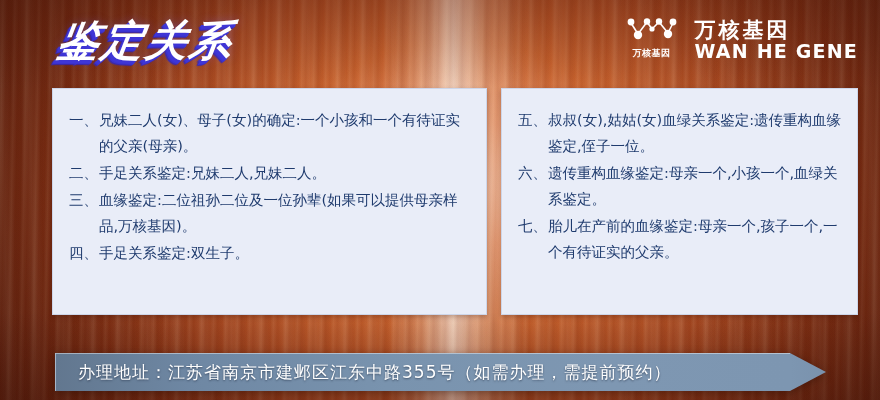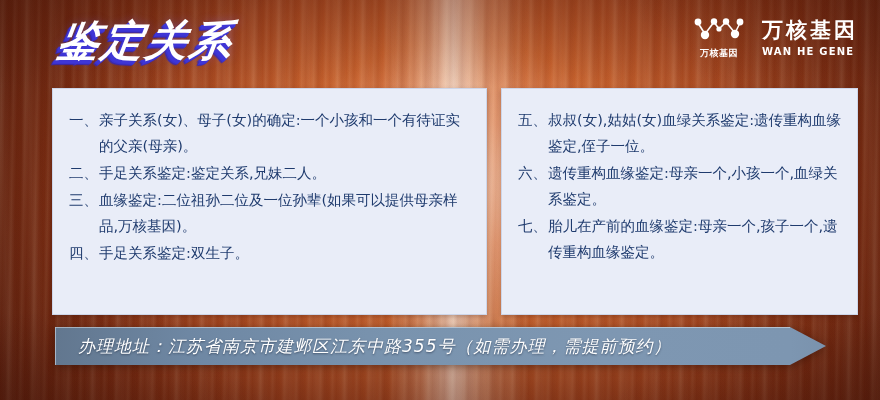--- a/index.html
+++ b/index.html
@@ -88,21 +88,21 @@
   .brand-mark svg{ display:block; }
   .brand-mark-text{
     font-size:9px; font-weight:700; color:#ffffff; letter-spacing:.5px;
   }
   .brand-words{ display:flex; flex-direction:column; gap:1px; }
   .brand-cn{
     font-size:21px; font-weight:700; color:#ffffff; letter-spacing:3px;
     line-height:25px;
   }
   .brand-en{
-    font-size:10px; font-weight:700; color:#ffffff; letter-spacing:1.2px;
+    font-size:19px; font-weight:700; color:#ffffff; letter-spacing:1.2px;
     line-height:15px;
   }
 
   
   .panels{
     position:absolute; left:52px; top:88px;
     width:806px; height:227px;
     display:flex; gap:14px;
   }
   .panel{
@@ -123,25 +123,24 @@
   }
   .item-num{
     flex:0 0 auto;
     width:30px;
     white-space:nowrap;
   }
   .item-text{ flex:1 1 auto; }
 
   
   .addr-wrap{
-    position:absolute; left:55px; top:327px;
+    position:absolute; left:55px; top:353px;
     height:38px;
     display:flex; align-items:stretch;
     filter:drop-shadow(0 2px 4px rgba(40,10,2,.45));
-    font-style:italic;
   }
   .addr-body{
     width:735px;
     background:linear-gradient(90deg,#62778f 0%,#6e87a3 18%,#7993ae 45%,#7e97b2 75%,#7d96b1 100%);
     border-top:1px solid rgba(255,255,255,.42);
     border-left:1px solid rgba(255,255,255,.30);
     display:flex; align-items:center;
     padding-left:22px;
   }
   .addr-tip{
@@ -196,25 +195,25 @@
       <div class="brand-cn">万核基因</div>
       <div class="brand-en">WAN HE GENE</div>
     </div>
   </div>
 
   <div class="panels">
 
     <div class="panel panel-left">
       <div class="item">
         <span class="item-num">一、</span>
-        <span class="item-text">亲子关系(女)、母子(女)的确定:一个小孩和一个有待证实的父亲(母亲)。</span>
+        <span class="item-text">兄妹二人(女)、母子(女)的确定:一个小孩和一个有待证实的父亲(母亲)。</span>
       </div>
       <div class="item">
         <span class="item-num">二、</span>
-        <span class="item-text">手足关系鉴定:鉴定关系,兄妹二人。</span>
+        <span class="item-text">手足关系鉴定:兄妹二人,兄妹二人。</span>
       </div>
       <div class="item">
         <span class="item-num">三、</span>
         <span class="item-text">血缘鉴定:二位祖孙二位及一位孙辈(如果可以提供母亲样品,万核基因)。</span>
       </div>
       <div class="item">
         <span class="item-num">四、</span>
         <span class="item-text">手足关系鉴定:双生子。</span>
       </div>
     </div>
@@ -223,21 +222,21 @@
       <div class="item">
         <span class="item-num">五、</span>
         <span class="item-text">叔叔(女),姑姑(女)血绿关系鉴定:遗传重构血缘鉴定,侄子一位。</span>
       </div>
       <div class="item">
         <span class="item-num">六、</span>
         <span class="item-text">遗传重构血缘鉴定:母亲一个,小孩一个,血绿关系鉴定。</span>
       </div>
       <div class="item">
         <span class="item-num">七、</span>
-        <span class="item-text">胎儿在产前的血缘鉴定:母亲一个,孩子一个,遗传重构血缘鉴定。</span>
+        <span class="item-text">胎儿在产前的血缘鉴定:母亲一个,孩子一个,一个有待证实的父亲。</span>
       </div>
     </div>
 
   </div>
 
   <div class="addr-wrap">
     <div class="addr-body">
       <span class="addr-text">办理地址：江苏省南京市建邺区江东中路355号（如需办理，需提前预约）</span>
     </div>
     <div class="addr-tip"></div>

